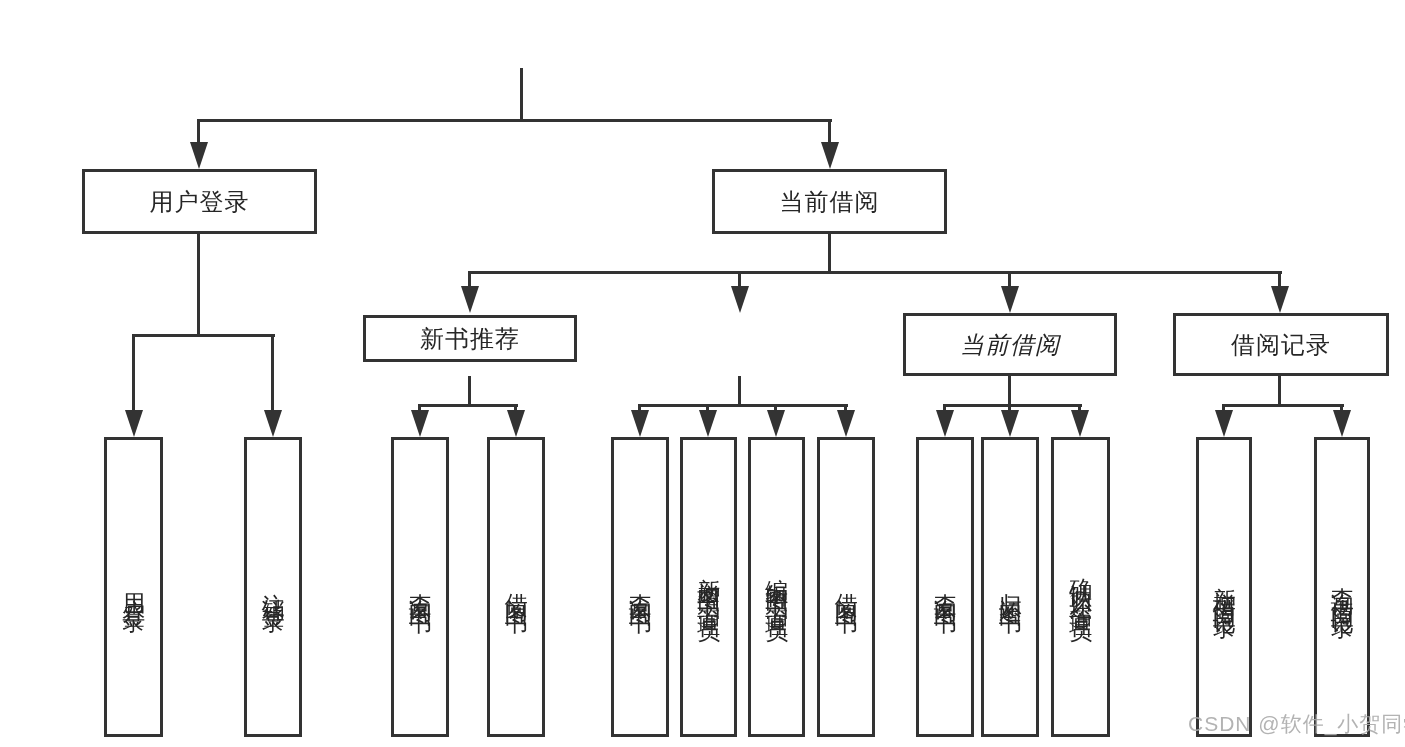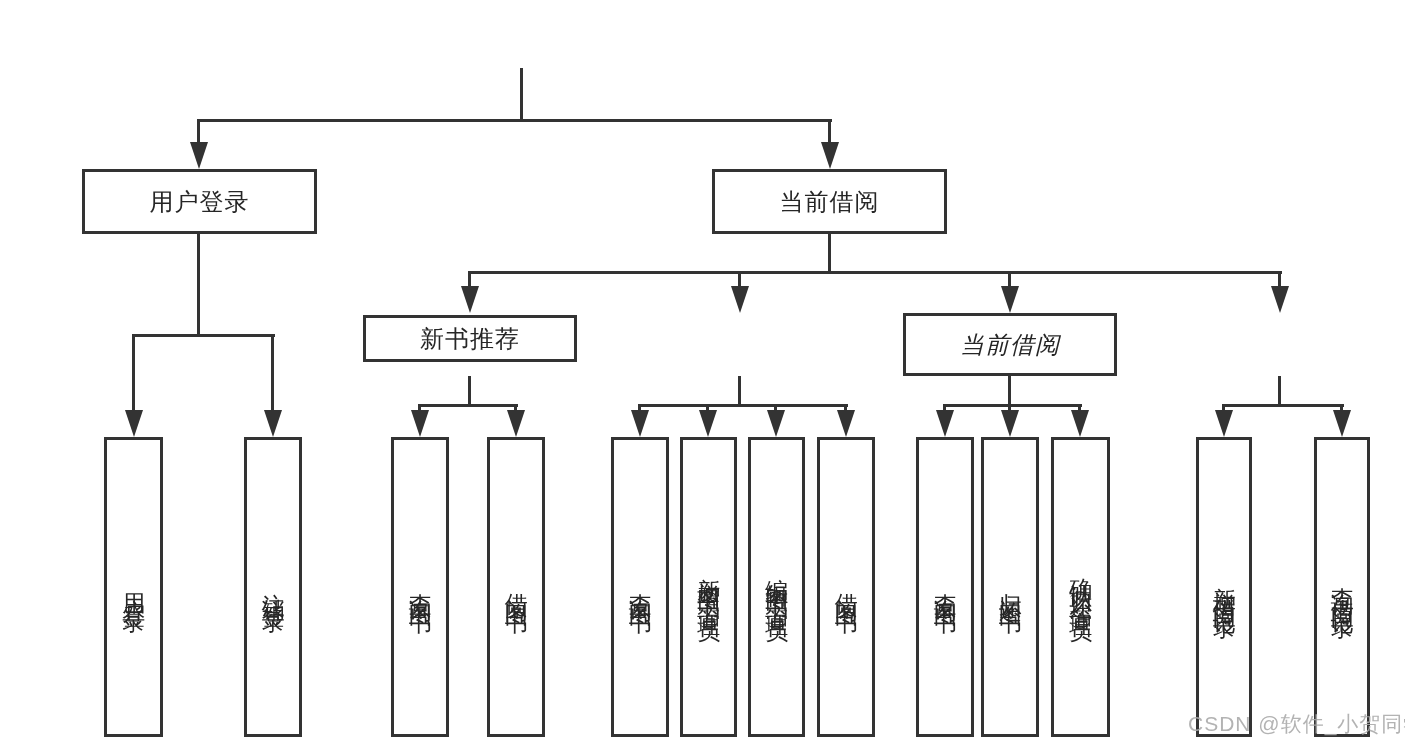--- a/index.html
+++ b/index.html
@@ -125,20 +125,23 @@
   <div class="box b-l2b">
     <span class="hlabel">当前借阅</span>
   </div>
 
   <div class="box b-l3a">
     <span class="hlabel">新书推荐</span>
   </div>
   <div class="box b-l3c">
     <span class="hlabel">当前借阅</span>
   </div>
+  <div class="box b-l3d">
+    <span class="hlabel">借阅记录</span>
+  </div>
 
   <div class="box leaf b-lf1">
     <span class="vlabel">用户登录</span>
   </div>
   <div class="box leaf b-lf2">
     <span class="vlabel">注销登录</span>
   </div>
   <div class="box leaf b-lf3">
     <span class="vlabel">查询图书</span>
   </div>

